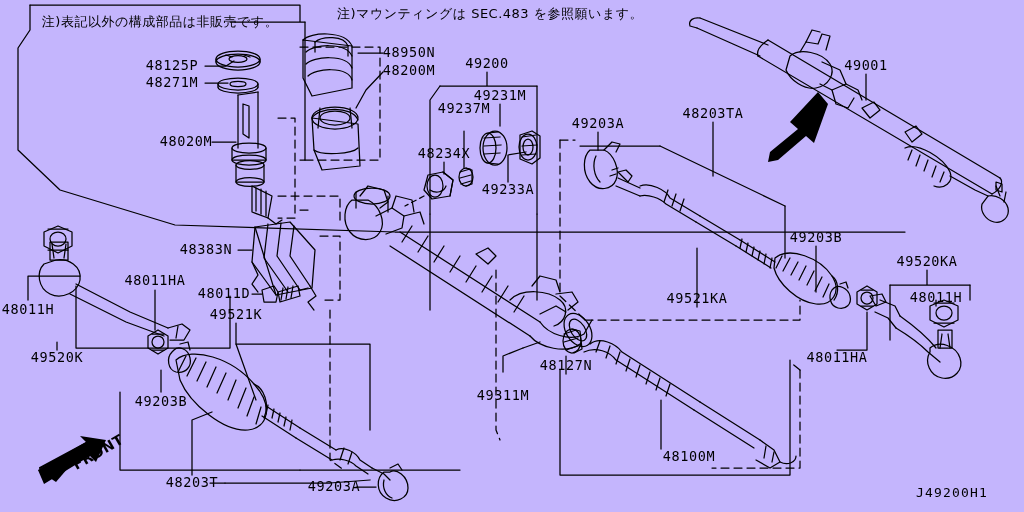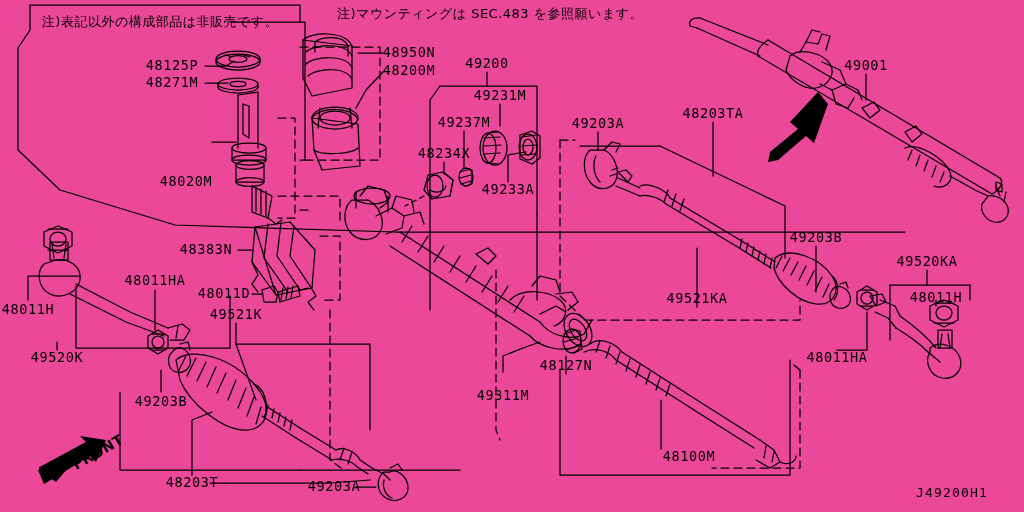--- a/index.html
+++ b/index.html
@@ -1,17 +1,17 @@
 <!DOCTYPE html>
 <html><head>
 <meta charset="utf-8">
 <style>
   html,body{margin:0;padding:0;background:#fff;}
   #root{
-    position:relative;width:1024px;height:512px;background:#ec4899;
+    position:relative;width:1024px;height:512px;background:#c4b5fd;
     font-family:"DejaVu Sans Mono","Liberation Mono",monospace;
     overflow:hidden;
   }
   #art{position:absolute;left:0;top:0;width:1024px;height:512px;}
   .lbl{
     position:absolute;white-space:nowrap;color:#000;
     font-family:"DejaVu Sans Mono","Liberation Mono",monospace;
     font-size:13.5px;letter-spacing:0.6px;line-height:1;
     transform:translate(-50%,-50%);
   }
@@ -438,26 +438,26 @@
     <span>注)マウンティングは SEC.483 を参照願います。</span>
   </div>
 
   <div class="front-lbl" style="left:98px;top:452px;">FRONT</div>
 
   <div class="diagid" style="left:952px;top:492px;">J49200H1</div>
 
   <div id="callout-layer">
       <div class="lbl" style="left: 172px; top: 66px;">48125P</div>
       <div class="lbl" style="left: 172px; top: 83px;">48271M</div>
-      <div class="lbl" style="left: 186px; top: 142px; margin-top: 40px;">48020M</div>
+      <div class="lbl" style="left: 186px; top: 142px;">48020M</div>
       <div class="lbl" style="left: 409px; top: 53px;">48950N</div>
       <div class="lbl" style="left: 409px; top: 71px;">48200M</div>
       <div class="lbl" style="left: 487px; top: 64px;">49200</div>
       <div class="lbl" style="left: 500px; top: 96px;">49231M</div>
-      <div class="lbl" style="left: 464px; top: 123px;">49237M</div>
+      <div class="lbl" style="left: 464px; top: 109px;">49237M</div>
       <div class="lbl" style="left: 444px; top: 154px;">48234X</div>
       <div class="lbl" style="left: 508px; top: 190px;">49233A</div>
       <div class="lbl" style="left: 598px; top: 124px;">49203A</div>
       <div class="lbl" style="left: 713px; top: 114px;">48203TA</div>
       <div class="lbl" style="left: 866px; top: 66px;">49001</div>
       <div class="lbl" style="left: 816px; top: 238px;">49203B</div>
       <div class="lbl" style="left: 697px; top: 299px;">49521KA</div>
       <div class="lbl" style="left: 927px; top: 262px;">49520KA</div>
       <div class="lbl" style="left: 936px; top: 298px;">48011H</div>
       <div class="lbl" style="left: 837px; top: 358px;">48011HA</div>

